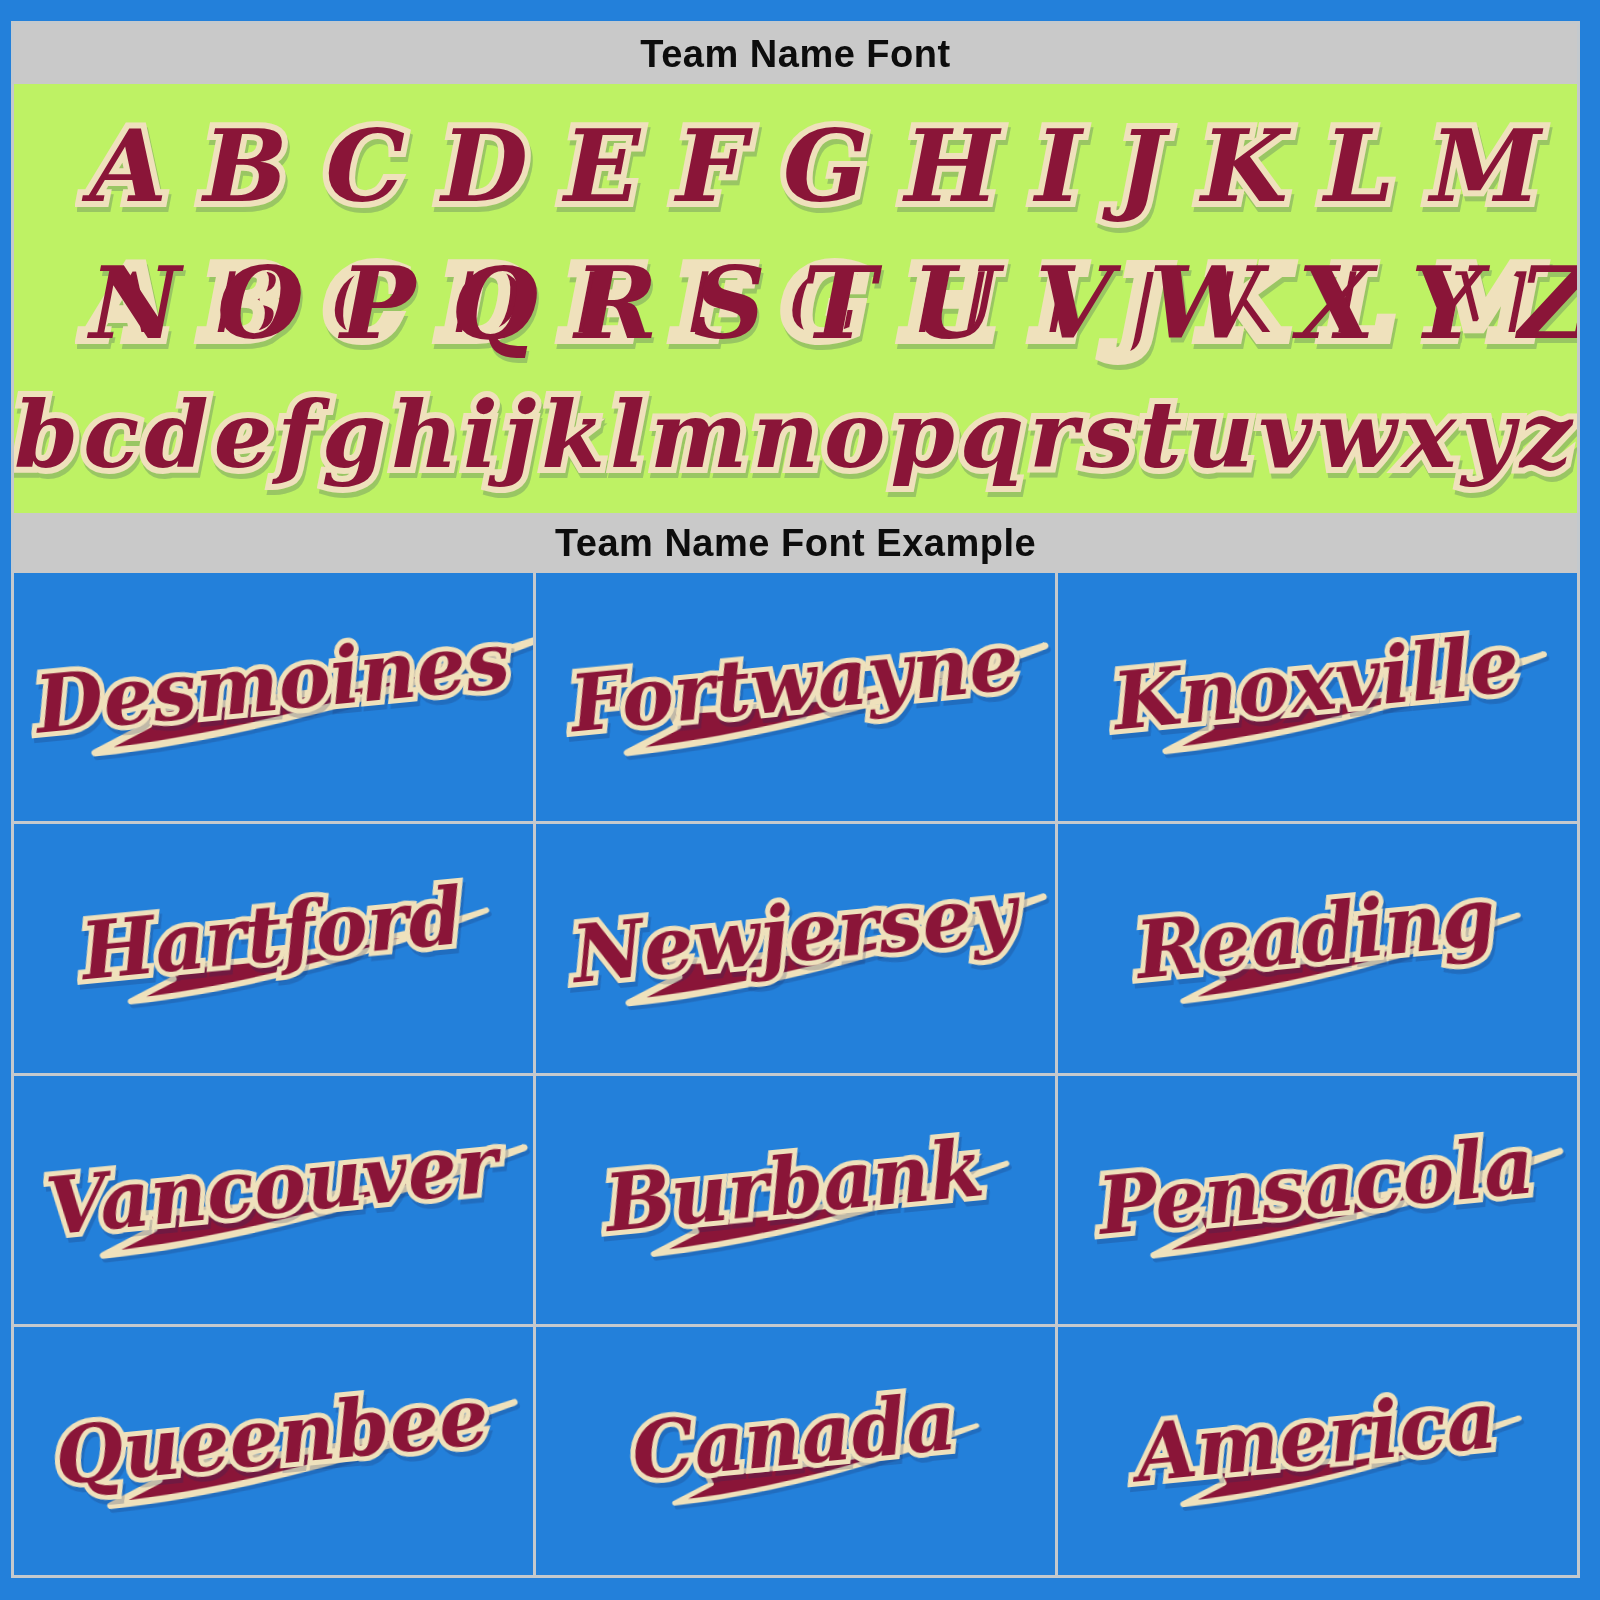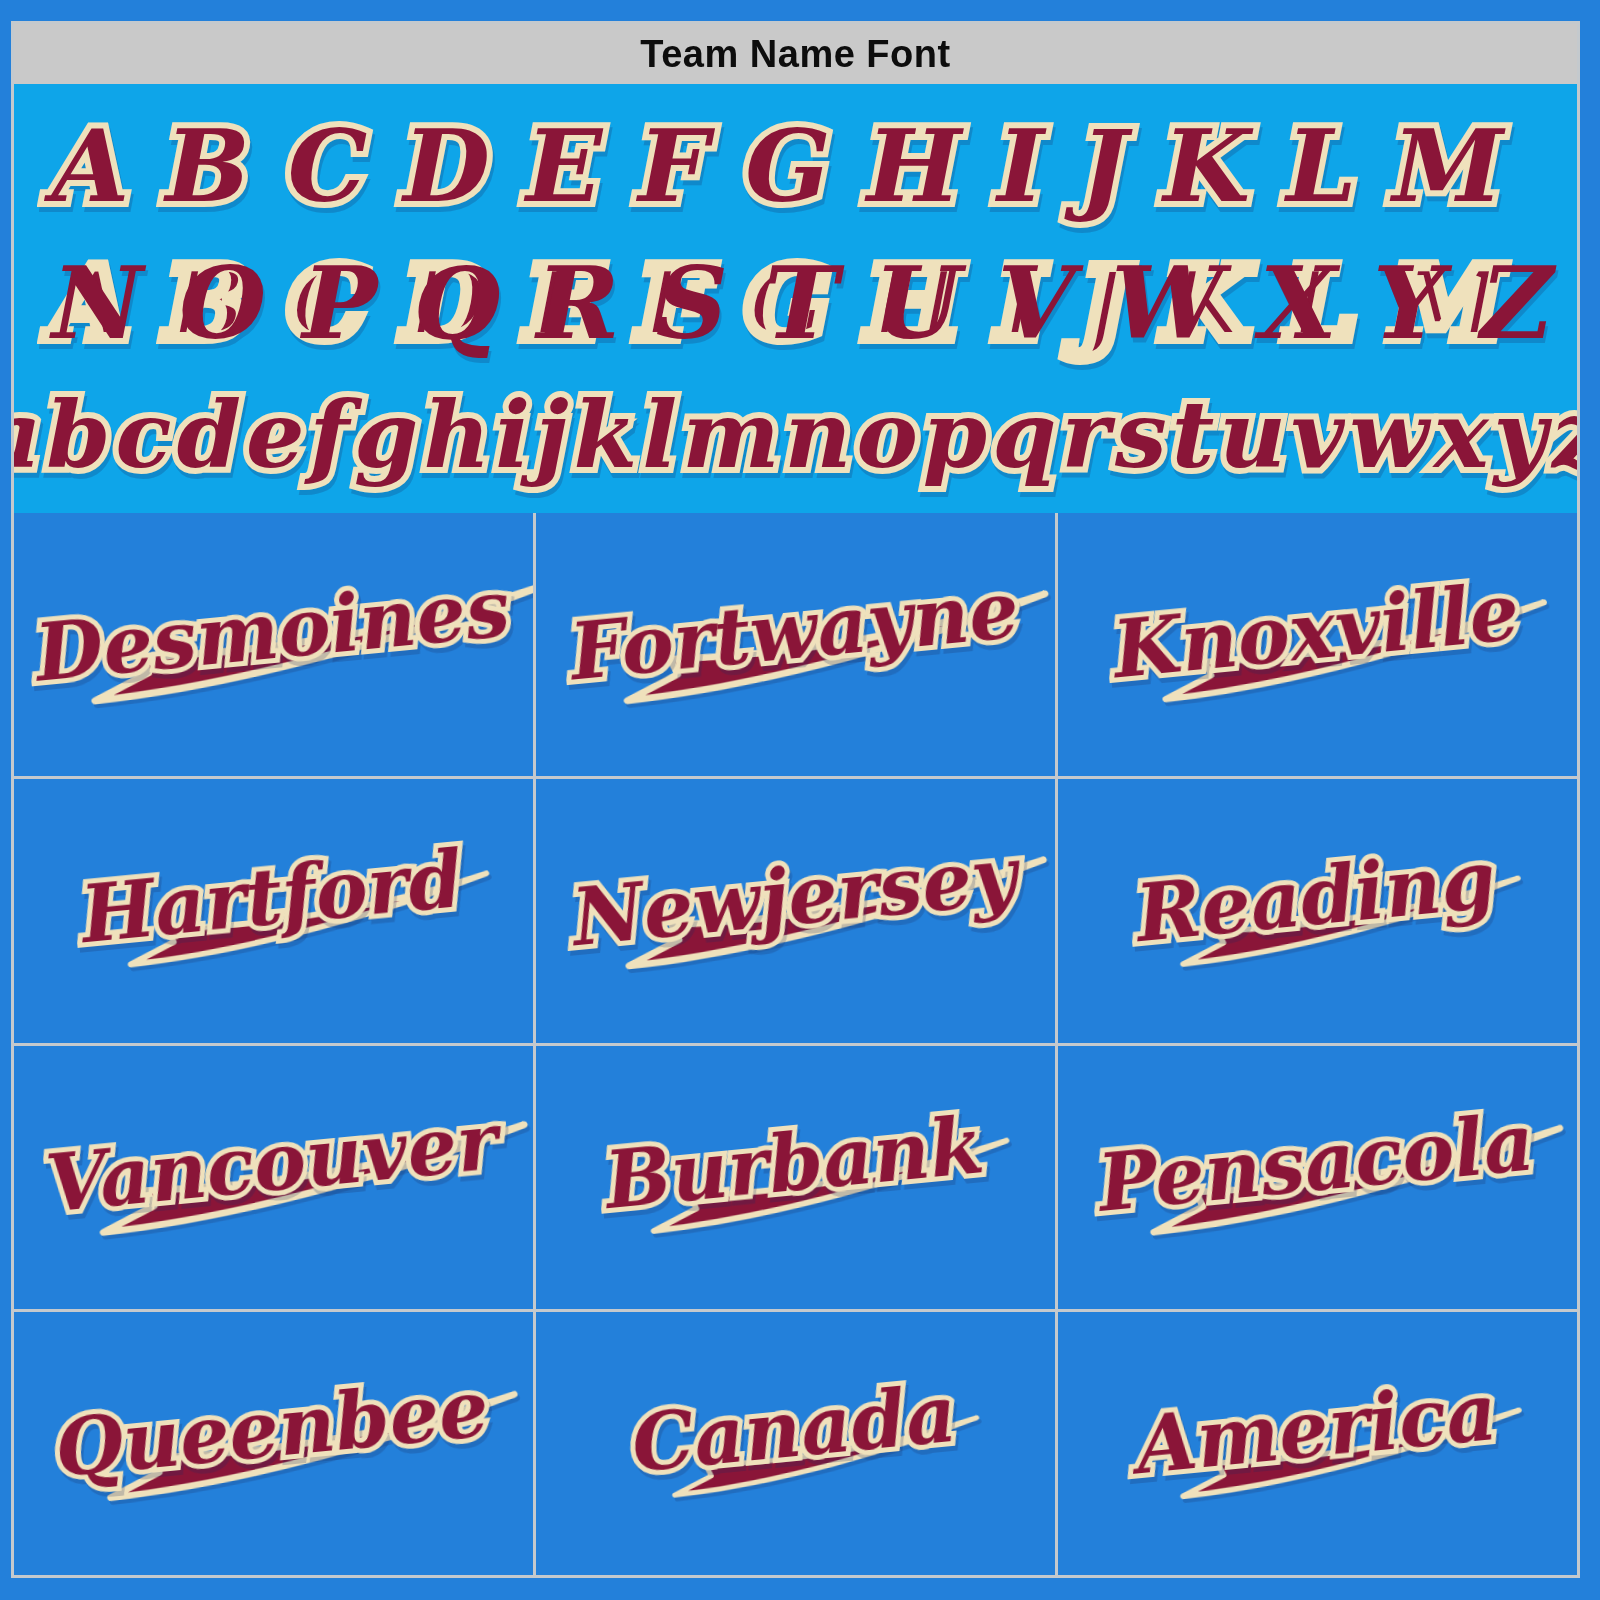--- a/index.html
+++ b/index.html
@@ -3,21 +3,21 @@
 <meta charset="utf-8">
 <style>
   html,body{margin:0;padding:0;}
   body{
     width:1600px;height:1600px;position:relative;overflow:hidden;
     background:#2380DA;
     font-family:"Liberation Sans", sans-serif;
   }
   .frame{
     position:absolute;left:11px;top:21px;width:1569px;height:1557px;
-    box-sizing:border-box;border:3px solid #C4C9CD;background:#0ea5e9;
+    box-sizing:border-box;border:3px solid #C4C9CD;background:#bef264;
     display:flex;flex-direction:column;
   }
   .bar{
     flex:0 0 60px;background:#C9C9C9;
     display:flex;align-items:center;justify-content:center;
   }
   .bar span{
     font-size:38px;font-weight:bold;color:#0d0d0d;letter-spacing:0.5px;
   }
   
@@ -30,21 +30,21 @@
     filter:drop-shadow(2px 5px 0 rgba(25,40,95,0.22));
   }
   .script::after{
     content:attr(data-text);
     position:absolute;left:0;top:0;width:100%;
     -webkit-text-stroke:0;color:#8A1538;
   }
   
   .alphabet{
     flex:0 0 429px;
-    display:flex;flex-direction:column;justify-content:space-evenly;align-items:center;
+    display:flex;flex-direction:column;justify-content:space-evenly;align-items:flex-end;
     overflow:hidden;
   }
   .row-upper{font-size:100px;letter-spacing:36px;}
   .row-lower{font-size:92px;letter-spacing:5px;}
   
   .grid{
     flex:1;display:grid;
     grid-template-columns:repeat(3,1fr);
     grid-template-rows:repeat(4,1fr);
     gap:3px;background:#C4C9CD;
@@ -76,20 +76,23 @@
   <div class="bar">
     <span>Team Name Font</span>
   </div>
 
   <div class="alphabet">
     <div class="script row-upper" data-text="ABCDEFGHIJKLM">ABCDEFGHIJKLM</div>
     <div class="script row-upper" data-text="NOPQRSTUVWXYZ">ABCDEFGHIJKLM</div>
     <div class="script row-lower" data-text="abcdefghijklmnopqrstuvwxyz">abcdefghijklmnopqrstuvwxyz</div>
   </div>
 
+  <div class="bar">
+    <span>Team Name Font Example</span>
+  </div>
 
   <div class="grid">
 
     <div class="cell">
       <div class="logo">
         <svg class="swoosh" viewBox="0 0 460 80" preserveAspectRatio="none">
             <path d="M452,6 C340,32 200,44 64,36 L70,52 L16,74 C160,72 330,40 452,6 Z"></path>
           </svg>
         <div class="script name" data-text="Desmoines">Desmoines</div>
       </div>

